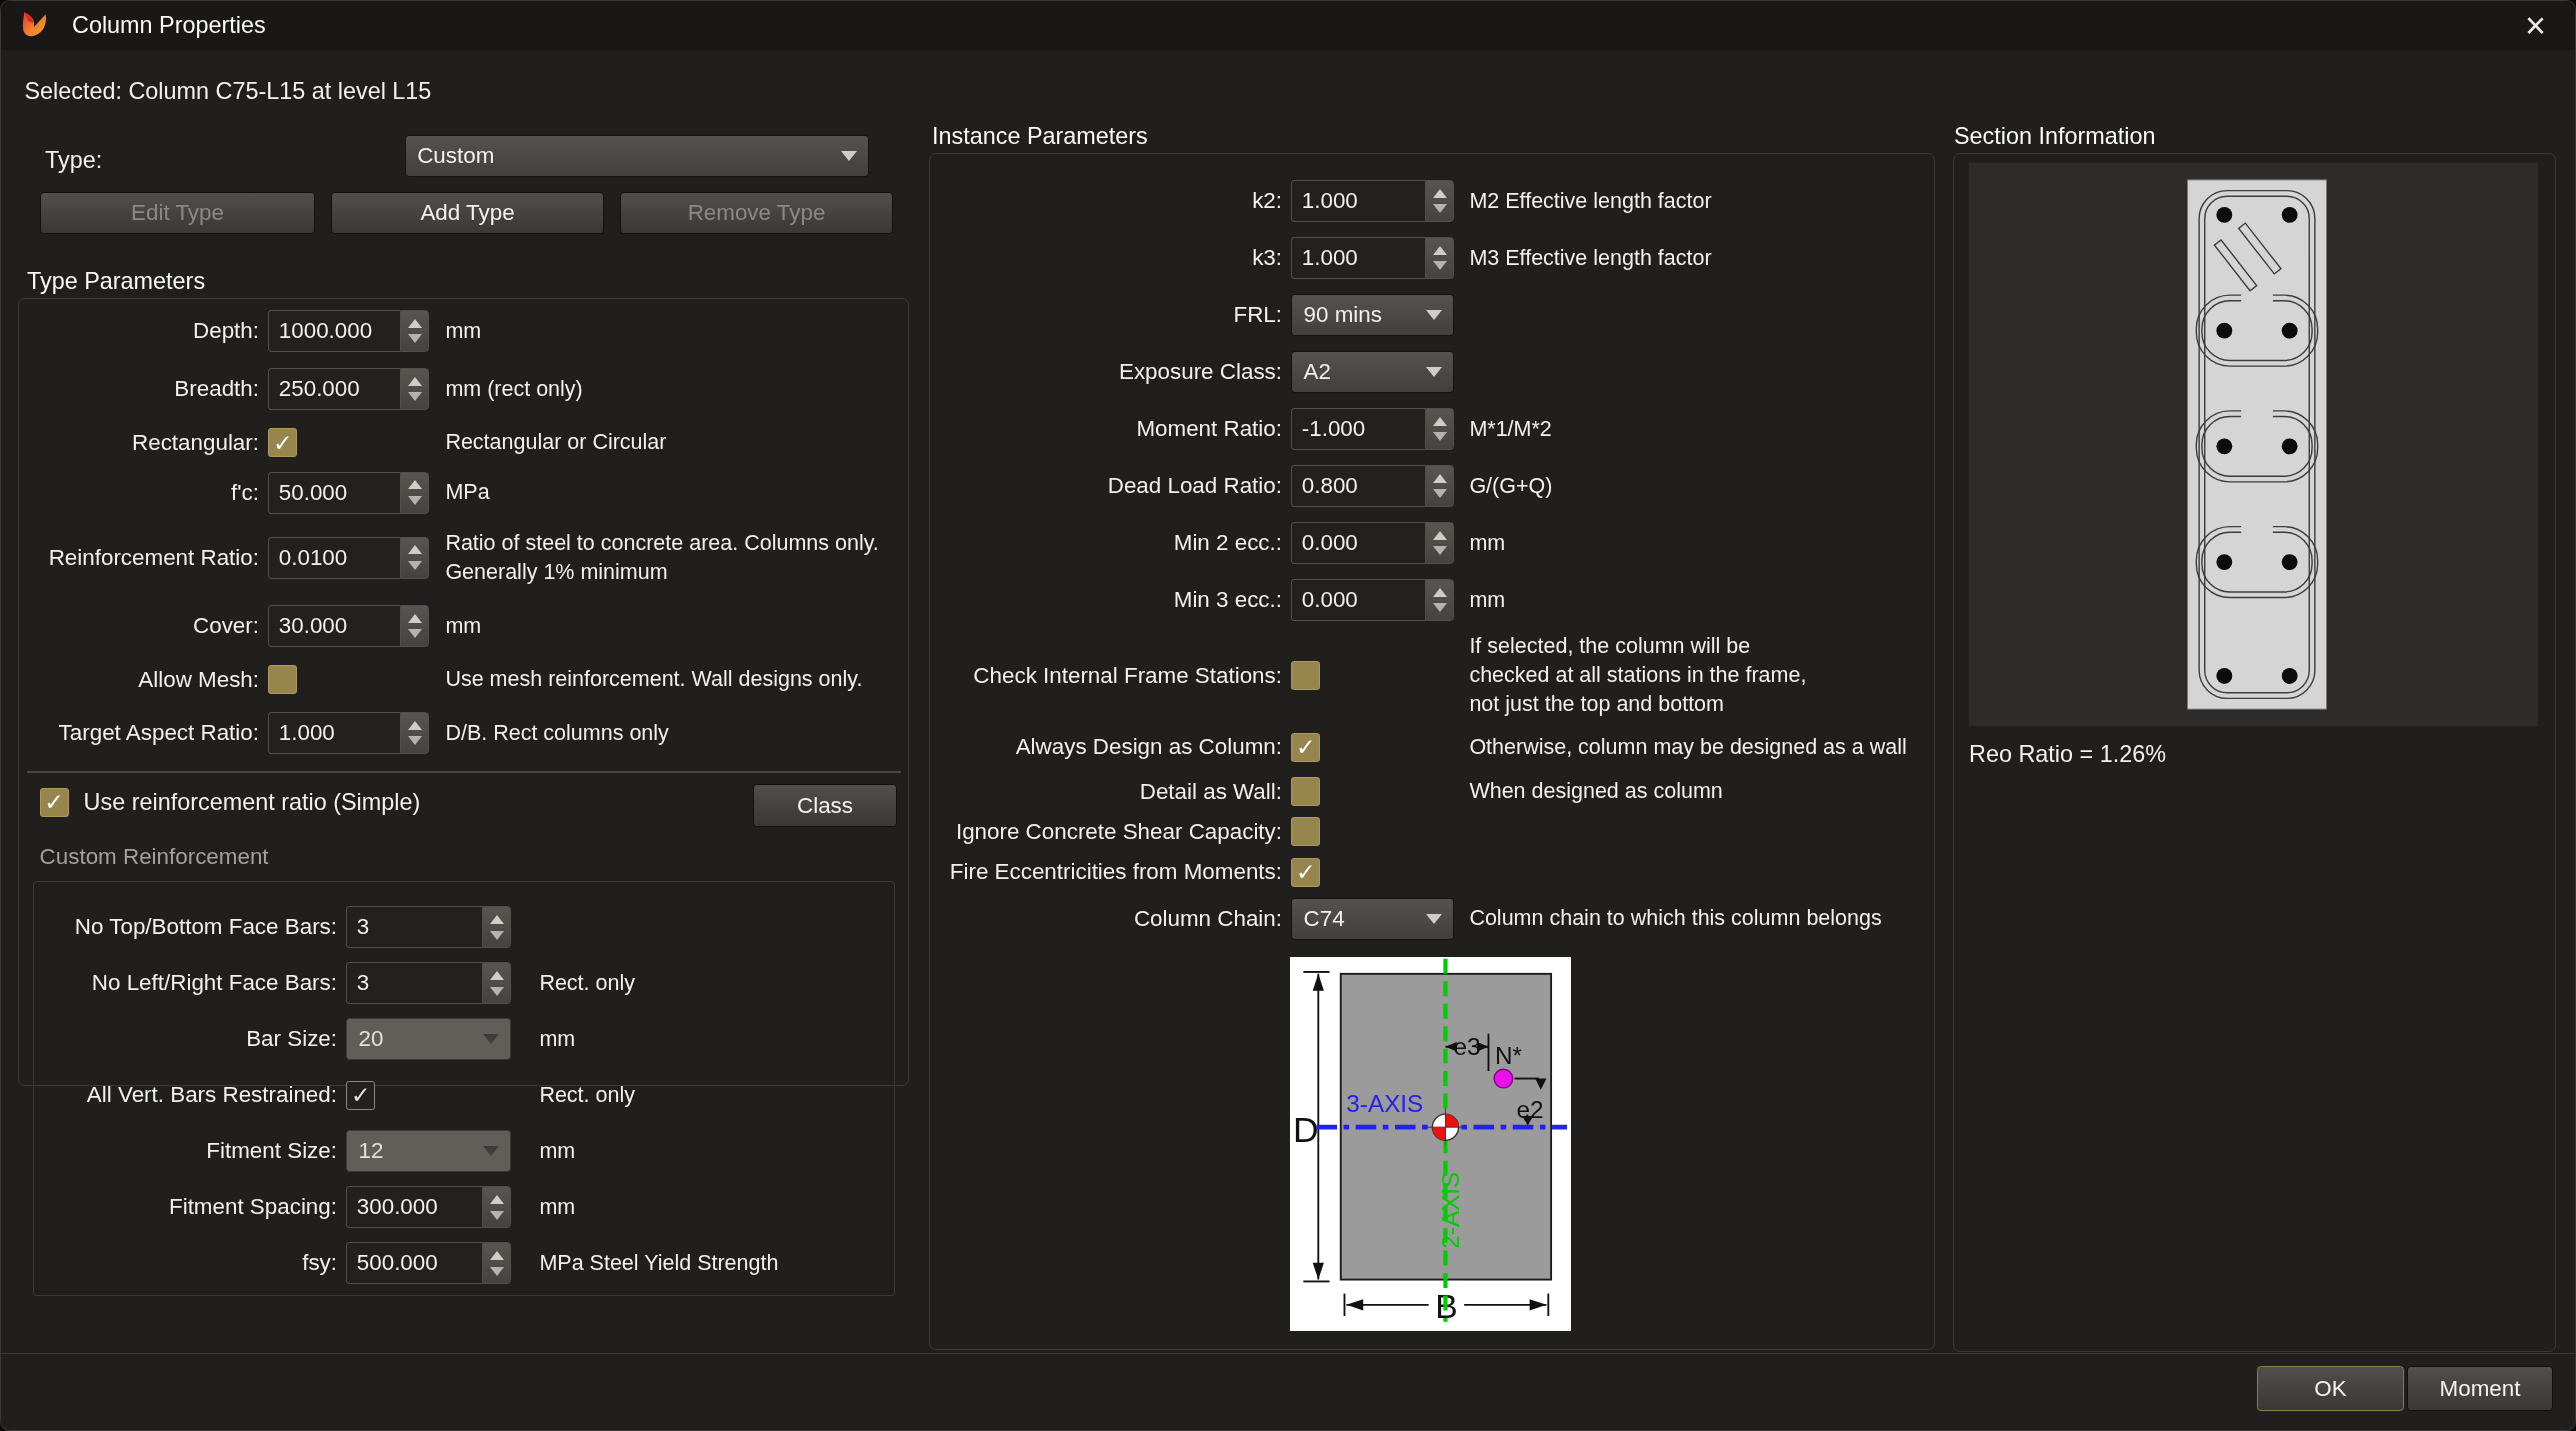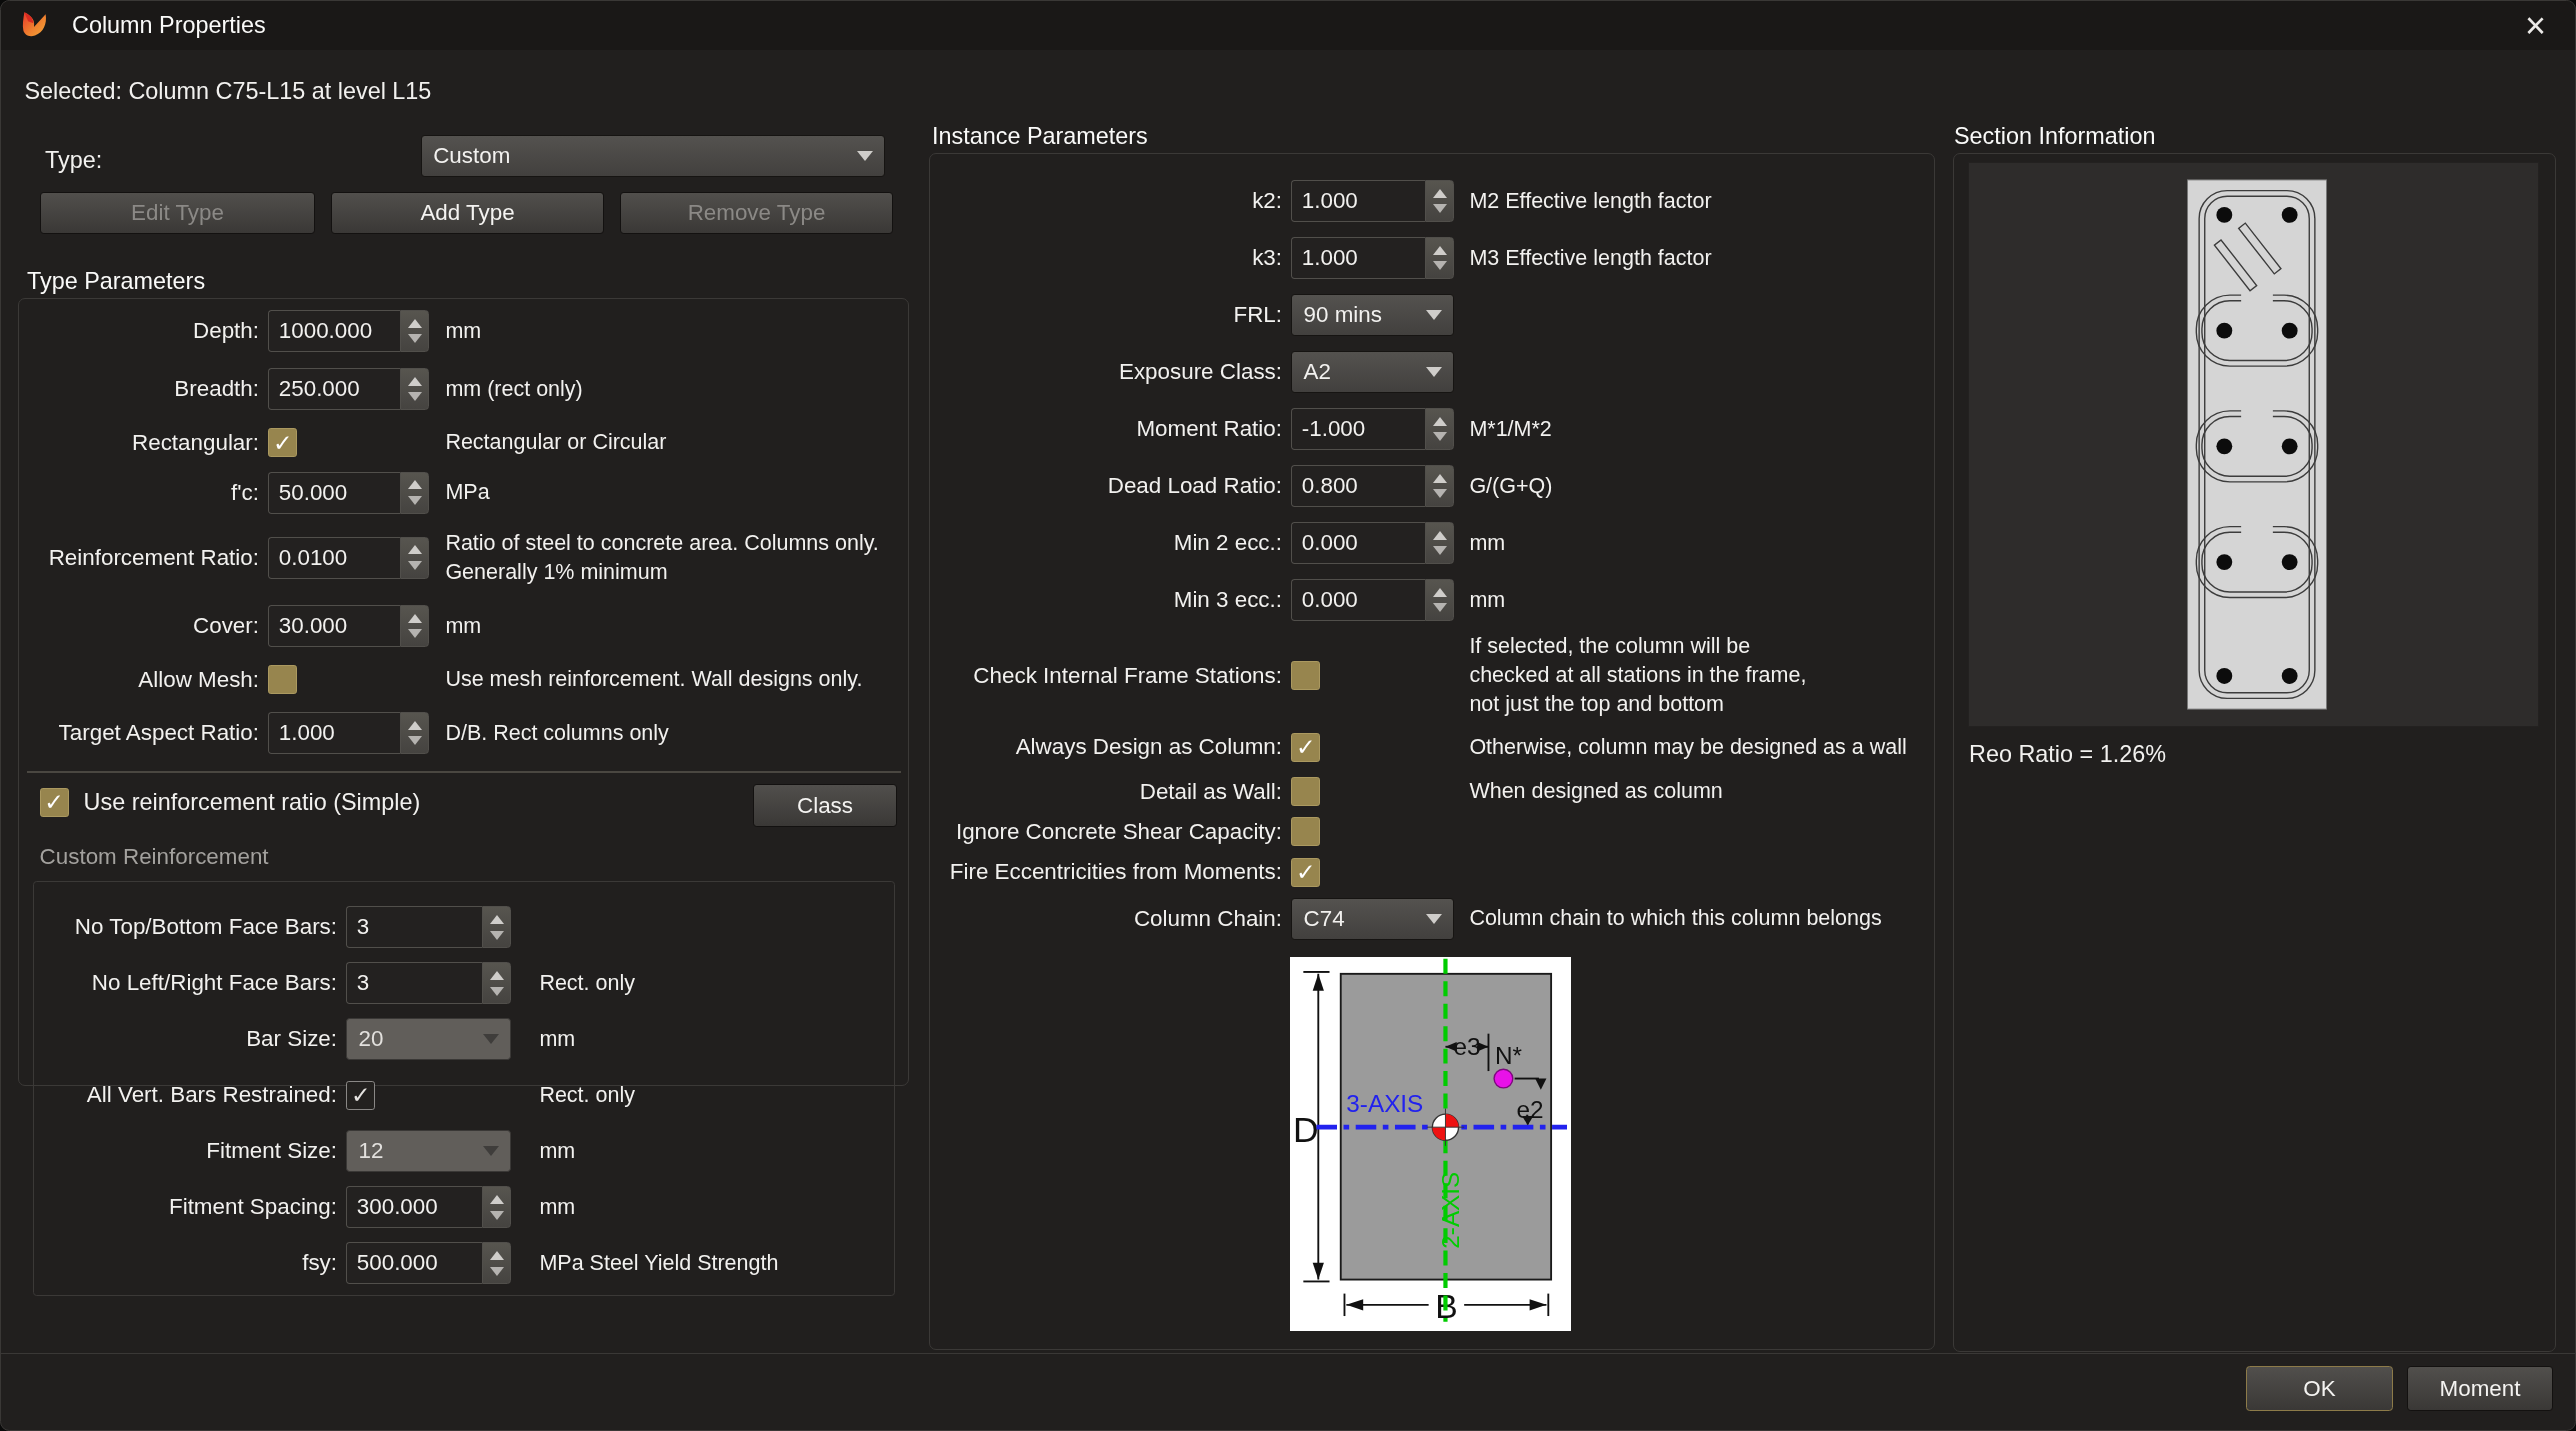--- a/index.html
+++ b/index.html
@@ -41,28 +41,28 @@
 
   .cb { width:29px; height:29px; background:#97854e; border:0.9px solid #ab9960; border-radius:2.8px;
         display:flex; align-items:center; justify-content:center; font-size:23.4px; color:#ffffff;
         font-family:"DejaVu Sans",sans-serif; }
   .cb.dim { background:#23211f; border:0.9px solid #8a8886; color:#e6e4e1; }
 
   .btn { position:absolute; display:flex; align-items:center; justify-content:center;
          background:linear-gradient(#514f4c,#3a3836); border:0.9px solid #131110; border-radius:3.7px;
          font-size:22.4px; color:#f4f3f1; }
   .btn.dis { color:#8b8986; }
-  .btn.gold { border:1.9px solid #8d7b49; }
+  .btn.gold { border:1.9px solid #8d7b49;margin-left:11px; }
 
   .groupbox { position:absolute; border:0.9px solid #3b3937; border-radius:7px; }
   .sec-title { position:absolute; font-size:23.4px; color:#fafaf9; }
 
   
   .type-label { position:absolute; left:44px; top:146px; font-size:23.4px; }
-  .type-combo { position:absolute; left:420px; top:134px; width:464px; }
+  .type-combo { position:absolute; left:404px; top:134px; width:464px; }
   .tp-box { left:17px; top:297px; width:891px; height:788px; padding-top:3px; }
   .tp-box .lblzone { width:240px; }
   .tp-box .fldzone { width:161px; margin-left:9.4px; }
   .tp-box .desc { margin-left:16px; }
   .h62 { height:58px; } .h60 { height:56px; } .h52 { height:49px; } .h54 { height:51px; }
   .h84 { height:79px; } .h43 { height:40px; } .h44 { height:41px; } .h61 { height:57px; }
   .h100 { height:94px; } .h56 { height:52px; }
   .tp-divider { height:1.9px; background:#4a4741; margin:9.4px 7.5px 0 7.5px; }
   .use-row { display:flex; align-items:center; height:58px; padding-left:20.6px; gap:15px; }
   .use-row .lbl { font-size:23.4px; }

